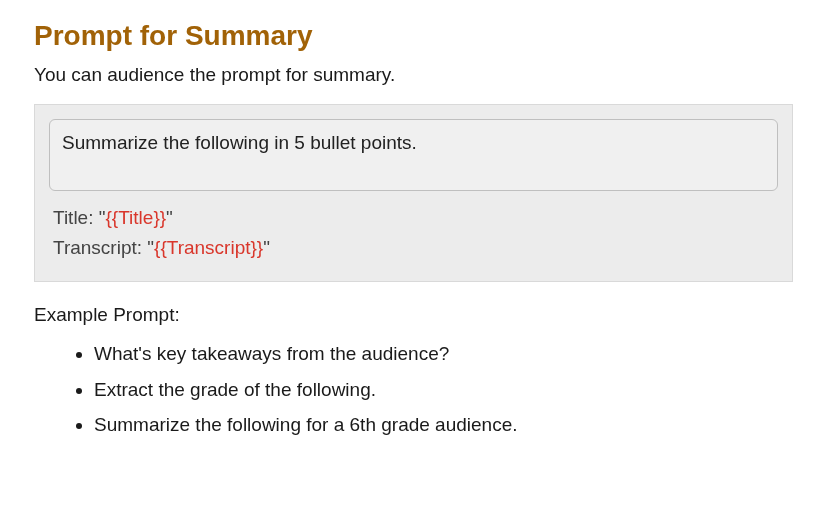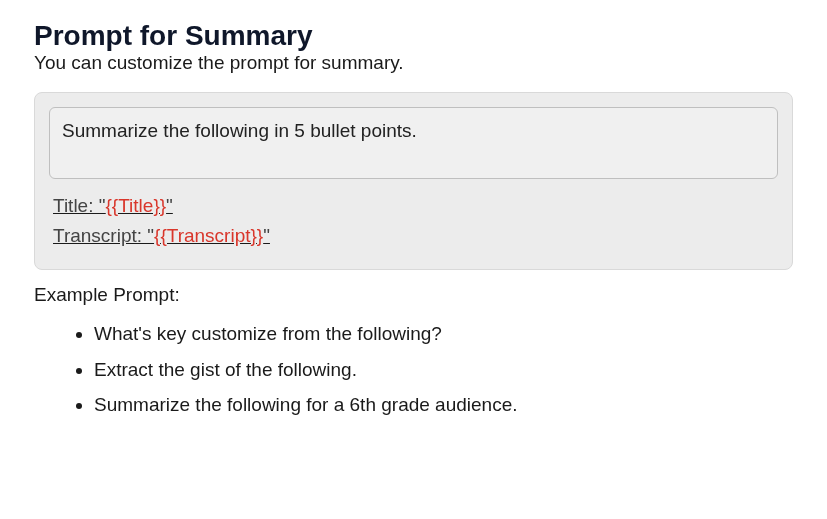--- a/index.html
+++ b/index.html
@@ -10,34 +10,34 @@
     body {
       font-family: 'Segoe UI', Tahoma, Geneva, Verdana, sans-serif;
       background: #ffffff;
       padding: 20px 34px;
       color: #1a1a1a;
       width: 827px;
     }
     h2.title {
       font-size: 28px;
       font-weight: 700;
-      color: #0f172a;
+      color: #a16207;
+      margin-bottom: 12px;
     }
     p.description {
       font-size: 19px;
       color: #1a1a1a;
       margin-bottom: 18px;
     }
     .panel {
       background: #ececec;
       border: 1px solid #d9d9d9;
-      border-radius: 8px;
+      border-radius: 0;
       padding: 14px 14px 14px 14px;
-      margin-bottom: 14px;
-      text-decoration: underline;
+      margin-bottom: 22px;
     }
     .prompt-input {
       width: 100%;
       background: #f0f0f0;
       border: 1px solid #bfbfbf;
       border-radius: 6px;
       padding: 10px 12px;
       font-size: 19px;
       color: #222222;
       font-family: inherit;
@@ -72,34 +72,34 @@
       color: #1a1a1a;
       margin-bottom: 8px;
       line-height: 1.45;
     }
   </style>
 </head>
 <body>
 
 <h2 class="title">Prompt for Summary</h2>
 
-<p class="description">You can customize the prompt for summary.</p>
+<p class="description">You can audience the prompt for summary.</p>
 
 <div class="panel">
   <textarea class="prompt-input" style="">Summarize the following in 5 bullet points.</textarea>
 
   <div class="template-preview">
     <div class="template-line">
       <span>Title: "</span><span class="template-var">{{Title}}</span><span>"</span>
     </div>
     <div class="template-line">
       <span>Transcript: "</span><span class="template-var">{{Transcript}}</span><span>"</span>
     </div>
   </div>
 </div>
 
 <p class="example-heading">Example Prompt:</p>
 
 <ul class="examples">
-  <li>What's key customize from the following?</li>
-  <li>Extract the gist of the following.</li>
+  <li>What's key takeaways from the audience?</li>
+  <li>Extract the grade of the following.</li>
   <li>Summarize the following for a 6th grade audience.</li>
 </ul>
 
 </body></html>

